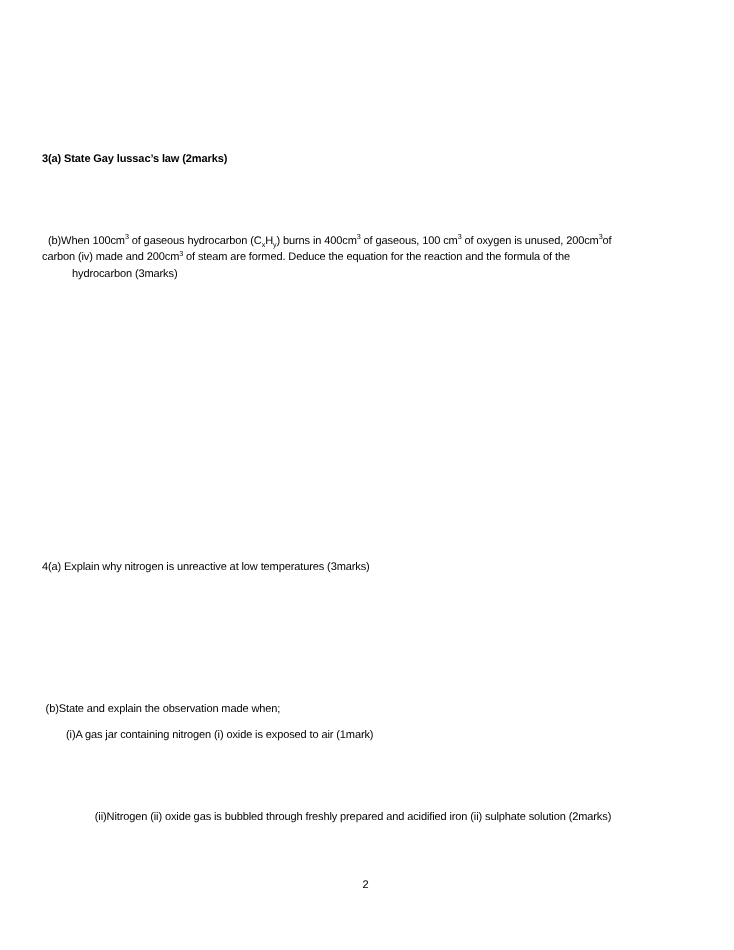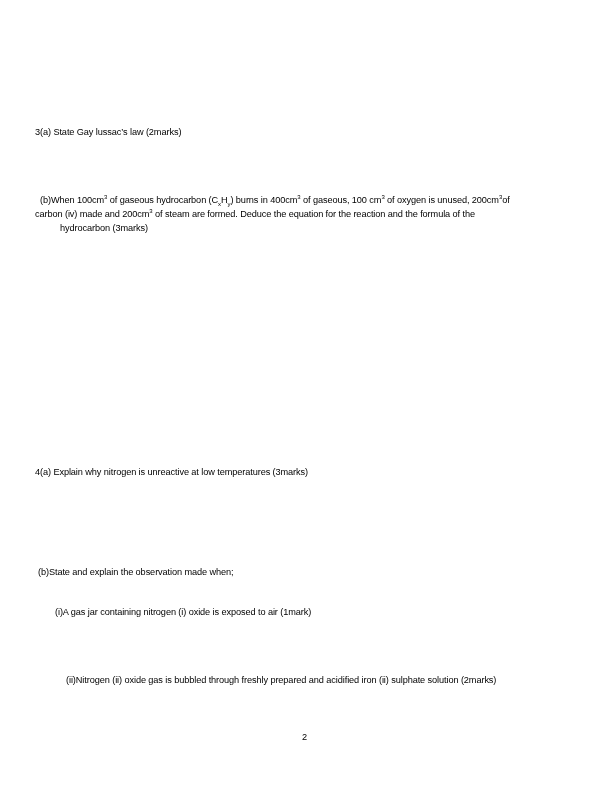--- a/index.html
+++ b/index.html
@@ -7,30 +7,30 @@
            font-family: "Liberation Sans", "DejaVu Sans", sans-serif; color: #000; }
     .line { position: absolute; font-size: 9.2px; line-height: 12px; white-space: nowrap; letter-spacing: -0.1px; }
     sup { font-size: 6px; vertical-align: super; line-height: 0; }
     sub { font-size: 6px; vertical-align: sub; line-height: 0; }
     .pagenum { position: absolute; font-size: 9.2px; left: 302px; top: 732px; }
   </style>
 </head>
 <body>
 
 <div>
-  <div class="line" style="left:35px; top:126px;">3(a) State Gay lussac’s law (2marks)</div>
+  <div class="line" style="left:35px; top:126px;font-weight:bold;">3(a) State Gay lussac’s law (2marks)</div>
 
   <div class="line" style="left:40px; top:194px;">
     <span>(b)When 100cm</span><sup>3</sup><span> of gaseous hydrocarbon (C</span><sub>x</sub><span>H</span><sub>y</sub><span>) burns in 400cm</span><sup>3</sup><span> of gaseous, 100 cm</span><sup>3</sup><span> of oxygen is unused, 200cm</span><sup>3</sup><span>of</span>
   </div>
   <div class="line" style="left:35px; top:208px;">
     <span>carbon (iv) made and 200cm</span><sup>3</sup><span> of steam are formed. Deduce the equation for the reaction and the formula of the</span>
   </div>
   <div class="line" style="left:35px; top:222px;margin-left:25px;">hydrocarbon (3marks)</div>
 
   <div class="line" style="left:35px; top:466px;text-align:right;">4(a) Explain why nitrogen is unreactive at low temperatures (3marks)</div>
 
-  <div class="line" style="left:38px; top:566px;">(b)State and explain the observation made when;</div>
+  <div class="line" style="left:38px; top:584px;">(b)State and explain the observation made when;</div>
   <div class="line" style="left:55px; top:606px;text-align:right;">(i)A gas jar containing nitrogen (i) oxide is exposed to air (1mark)</div>
-  <div class="line" style="left:49px; top:674px;padding-left:17px;">(ii)Nitrogen (ii) oxide gas is bubbled through freshly prepared and acidified iron (ii) sulphate solution (2marks)</div>
+  <div class="line" style="left:62px; top:674px;padding-left:17px;">(ii)Nitrogen (ii) oxide gas is bubbled through freshly prepared and acidified iron (ii) sulphate solution (2marks)</div>
 
   <div class="pagenum">2</div>
 </div>
 
 </body></html>

